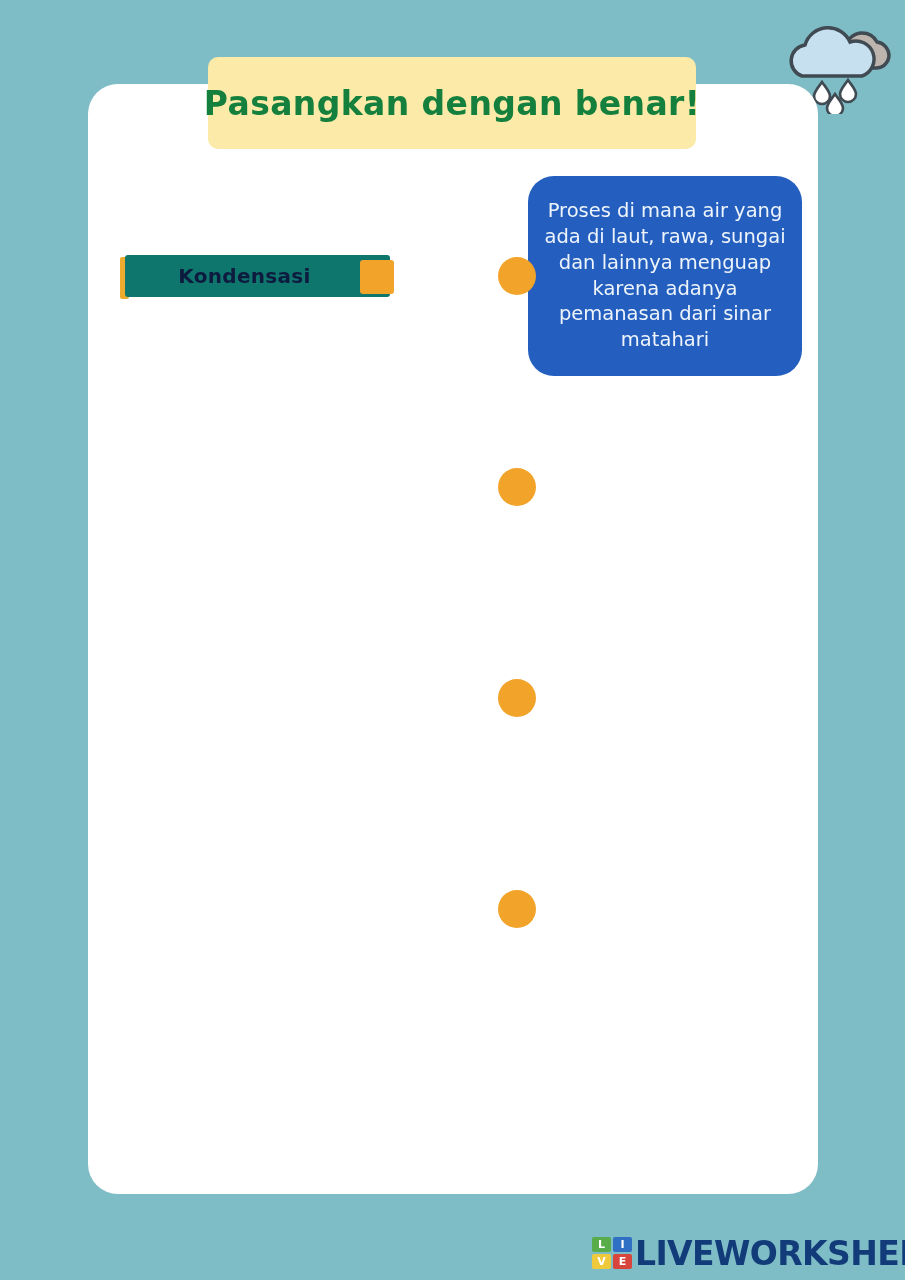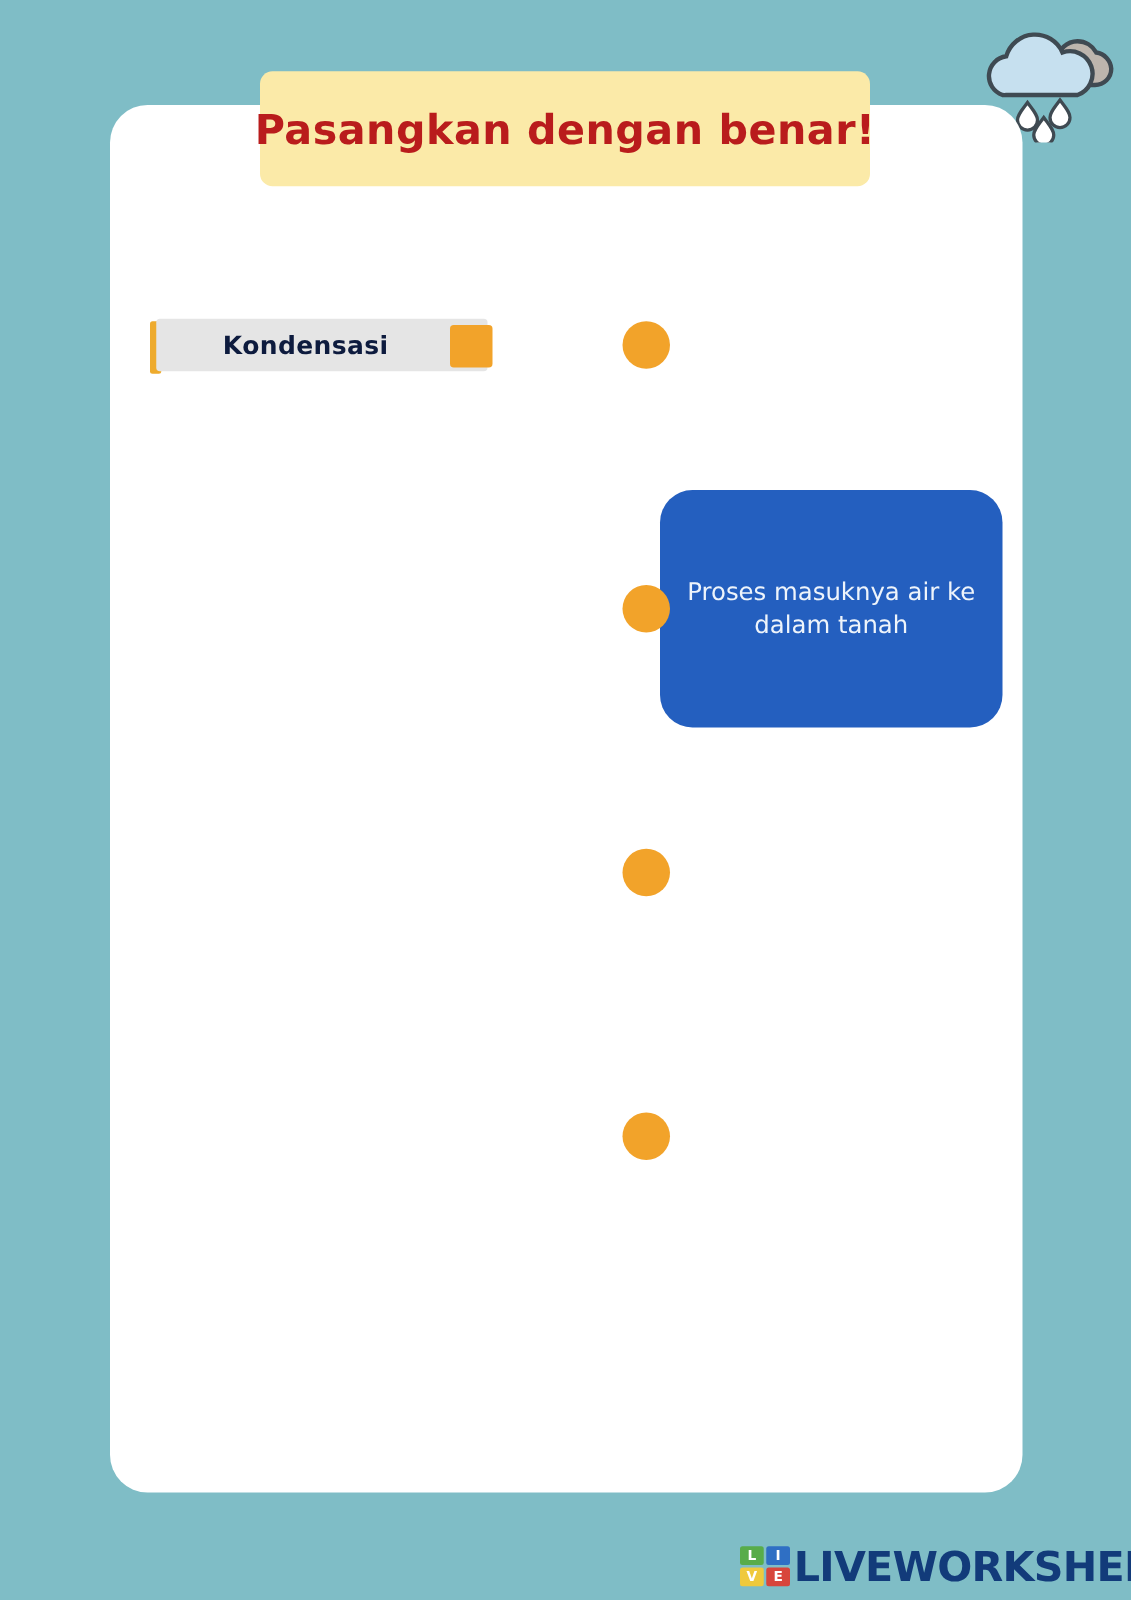--- a/index.html
+++ b/index.html
@@ -45,21 +45,21 @@
     background: #fbeaa8;
     border-radius: 10px;
     display: flex;
     align-items: center;
     justify-content: center;
   }
   .title-text {
     font-family: "DejaVu Sans", sans-serif;
     font-size: 33px;
     font-weight: 700;
-    color: #b91c1c;
+    color: #15803d;
     letter-spacing: 0.4px;
     white-space: nowrap;
   }
 
   
   .match-area {
     position: absolute;
     left: 0;
     top: 170px;
     width: 905px;
@@ -87,21 +87,21 @@
     height: 42px;
     background: #eeab2e;
     border-radius: 2px;
   }
   .term-bar {
     position: absolute;
     left: 5px;
     top: 0;
     width: 265px;
     height: 42px;
-    background: #e5e5e5;
+    background: #0f766e;
     border-radius: 3px;
     display: flex;
     align-items: center;
     justify-content: center;
   }
   .term-label {
     font-size: 20px;
     font-weight: 700;
     color: #0d1b3e;
     letter-spacing: 0.3px;
@@ -224,27 +224,27 @@
 
   <div class="match-row row-1">
     <div class="term-chip">
       <div class="term-edge"></div>
       <div class="term-bar">
         <span class="term-label">Kondensasi</span>
       </div>
       <div class="term-knob"></div>
     </div>
     <div class="connector-dot"></div>
+    <div class="definition-card">
+      <span class="definition-text">Proses di mana air yang ada di laut, rawa, sungai dan lainnya menguap karena adanya pemanasan dari sinar matahari</span>
+    </div>
   </div>
 
   <div class="match-row row-2">
     <div class="connector-dot"></div>
-    <div class="definition-card">
-      <span class="definition-text">Proses masuknya air ke dalam tanah</span>
-    </div>
   </div>
 
   <div class="match-row row-3">
     <div class="connector-dot"></div>
   </div>
 
   <div class="match-row row-4">
     <div class="connector-dot"></div>
   </div>
 

